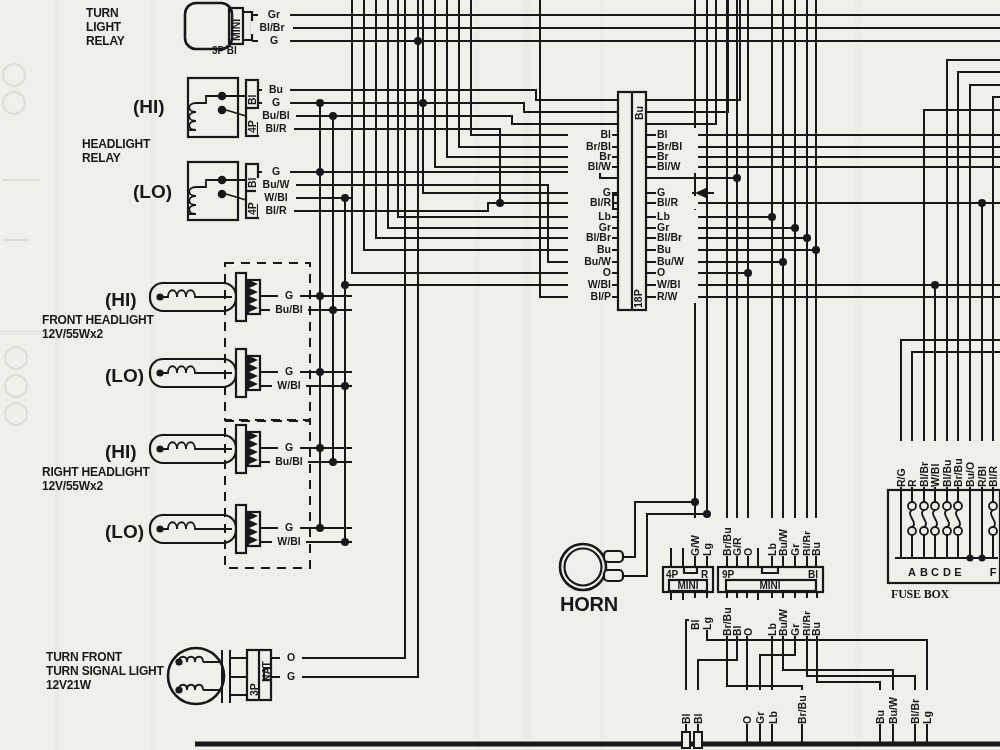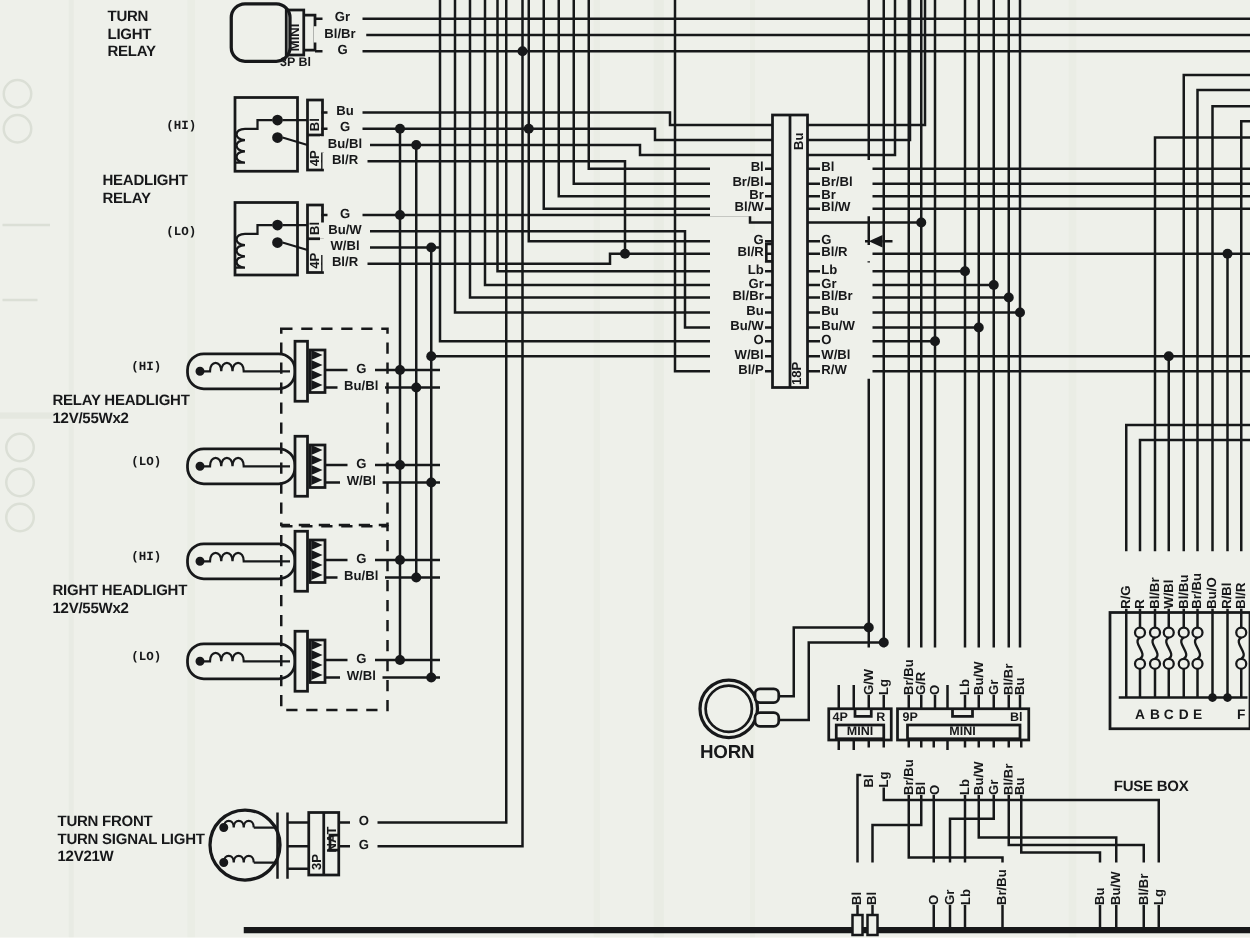--- a/index.html
+++ b/index.html
@@ -1,21 +1,21 @@
 <!DOCTYPE html>
 <html><head>
 <meta charset="utf-8">
 <style>
   html,body{margin:0;padding:0;}
   #page{position:relative;width:1000px;height:750px;background:#eef0ea;overflow:hidden;
         font-family:"Liberation Sans","DejaVu Sans",sans-serif;color:#17181a;}
   #art{position:absolute;left:0;top:0;}
   .lab{position:absolute;white-space:nowrap;font-weight:700;}
   .name{font-size:12px;letter-spacing:-0.2px;}
-  .tag{font-size:10px;font-family:Liberation Mono, monospace;}
+  .tag{font-size:19px;}
   .wl{font-size:10.5px;height:13px;line-height:13px;background:#eef0ea;text-align:center;padding:0 1px;}
   .wlr{text-align:right;}
   .wll{text-align:left;}
   .vl{font-size:10.5px;writing-mode:vertical-rl;transform:rotate(180deg);
       width:13px;line-height:13px;background:#eef0ea;text-align:left;}
   .vlc{background:none;}
   .cl{font-size:10px;}
   .fl{font-size:11px;text-align:center;width:12px;}
 </style>
 </head>
@@ -245,21 +245,21 @@
       <rect x="247" y="650" width="24" height="50" fill="#eef0ea"></rect>
       <path d="M259,650 V700 M271,668 H264 V680 H271"></path>
     </g>
   </g>
 </svg>
 
 <div class="lab name" style="left:86px;top:6px;">TURN</div>
 <div class="lab name" style="left:86px;top:20px;">LIGHT</div>
 <div class="lab name" style="left:86px;top:34px;">RELAY</div>
 <div class="lab vl vlc" style="left:230px;top:11px;height:30px;">MINI</div>
-<div class="lab cl" style="left:224px;top:45px;">3P Bl</div>
+<div class="lab cl" style="left:212px;top:45px;">3P Bl</div>
 <div class="lab wl" style="left:258px;top:8px;width:30px;">Gr</div>
 <div class="lab wl" style="left:251px;top:21px;width:40px;">Bl/Br</div>
 <div class="lab wl" style="left:258px;top:34px;width:30px;">G</div>
 
 <div class="lab tag" style="left:133px;top:96px;">(HI)</div>
 <div class="lab name" style="left:82px;top:137px;">HEADLIGHT</div>
 <div class="lab name" style="left:82px;top:151px;">RELAY</div>
 <div class="lab tag" style="left:133px;top:181px;">(LO)</div>
 <div class="lab vl vlc" style="left:246px;top:83px;height:22px;">Bl</div>
 <div class="lab vl vlc" style="left:246px;top:111px;height:22px;">4P</div>
@@ -299,38 +299,38 @@
 <div class="lab wl wll" style="left:656px;top:210px;width:40px;">Lb</div>
 <div class="lab wl wll" style="left:656px;top:221px;width:40px;">Gr</div>
 <div class="lab wl wll" style="left:656px;top:231px;width:40px;">Bl/Br</div>
 <div class="lab wl wll" style="left:656px;top:243px;width:40px;">Bu</div>
 <div class="lab wl wll" style="left:656px;top:255px;width:40px;">Bu/W</div>
 <div class="lab wl wll" style="left:656px;top:266px;width:40px;">O</div>
 <div class="lab wl wll" style="left:656px;top:278px;width:40px;">W/Bl</div>
 <div class="lab wl wll" style="left:656px;top:290px;width:40px;">R/W</div>
 
 <div class="lab tag" style="left:105px;top:289px;">(HI)</div>
-<div class="lab name" style="left:42px;top:313px;">RELAY HEADLIGHT</div>
+<div class="lab name" style="left:42px;top:313px;">FRONT HEADLIGHT</div>
 <div class="lab name" style="left:42px;top:327px;">12V/55Wx2</div>
 <div class="lab tag" style="left:105px;top:365px;">(LO)</div>
 <div class="lab wl" style="left:278px;top:289px;width:20px;">G</div>
 <div class="lab wl" style="left:270px;top:303px;width:36px;">Bu/Bl</div>
 <div class="lab wl" style="left:278px;top:365px;width:20px;">G</div>
 <div class="lab wl" style="left:272px;top:379px;width:32px;">W/Bl</div>
 
 <div class="lab tag" style="left:105px;top:441px;">(HI)</div>
 <div class="lab name" style="left:42px;top:465px;">RIGHT HEADLIGHT</div>
 <div class="lab name" style="left:42px;top:479px;">12V/55Wx2</div>
 <div class="lab tag" style="left:105px;top:521px;">(LO)</div>
 <div class="lab wl" style="left:278px;top:441px;width:20px;">G</div>
 <div class="lab wl" style="left:270px;top:455px;width:36px;">Bu/Bl</div>
 <div class="lab wl" style="left:278px;top:521px;width:20px;">G</div>
 <div class="lab wl" style="left:272px;top:535px;width:32px;">W/Bl</div>
 
-<div class="lab name" style="left:560px;top:593px;font-size:15px;">HORN</div>
+<div class="lab name" style="left:560px;top:593px;font-size:20px;">HORN</div>
 
 <div class="lab cl" style="left:666px;top:569px;">4P</div>
 <div class="lab cl" style="left:701px;top:569px;">R</div>
 <div class="lab cl" style="left:676px;top:580px;width:24px;text-align:center;">MINI</div>
 <div class="lab vl" style="left:689px;top:518px;height:38px;">G/W</div>
 <div class="lab vl" style="left:701px;top:518px;height:38px;">Lg</div>
 <div class="lab vl" style="left:689px;top:598px;height:32px;">Bl</div>
 <div class="lab vl" style="left:701px;top:598px;height:32px;">Lg</div>
 
 <div class="lab cl" style="left:722px;top:569px;">9P</div>
@@ -361,21 +361,21 @@
 <div class="lab vl" style="left:952px;top:441px;height:46px;">Br/Bu</div>
 <div class="lab vl" style="left:964px;top:441px;height:46px;">Bu/O</div>
 <div class="lab vl" style="left:976px;top:441px;height:46px;">R/Bl</div>
 <div class="lab vl" style="left:987px;top:441px;height:46px;">Bl/R</div>
 <div class="lab fl" style="left:906px;top:566px;">A</div>
 <div class="lab fl" style="left:918px;top:566px;">B</div>
 <div class="lab fl" style="left:929px;top:566px;">C</div>
 <div class="lab fl" style="left:941px;top:566px;">D</div>
 <div class="lab fl" style="left:952px;top:566px;">E</div>
 <div class="lab fl" style="left:987px;top:566px;">F</div>
-<div class="lab name" style="left:891px;top:622px;">FUSE BOX</div>
+<div class="lab name" style="left:891px;top:587px;font-family:Liberation Serif, serif;">FUSE BOX</div>
 
 <div class="lab name" style="left:46px;top:650px;">TURN FRONT</div>
 <div class="lab name" style="left:46px;top:664px;">TURN SIGNAL LIGHT</div>
 <div class="lab name" style="left:46px;top:678px;">12V21W</div>
 <div class="lab vl vlc" style="left:260px;top:652px;height:30px;">NAT</div>
 <div class="lab vl vlc" style="left:248px;top:676px;height:20px;">3P</div>
 <div class="lab wl" style="left:280px;top:651px;width:20px;">O</div>
 <div class="lab wl" style="left:280px;top:670px;width:20px;">G</div>
 
 <div class="lab vl" style="left:680px;top:690px;height:34px;">Bl</div>

